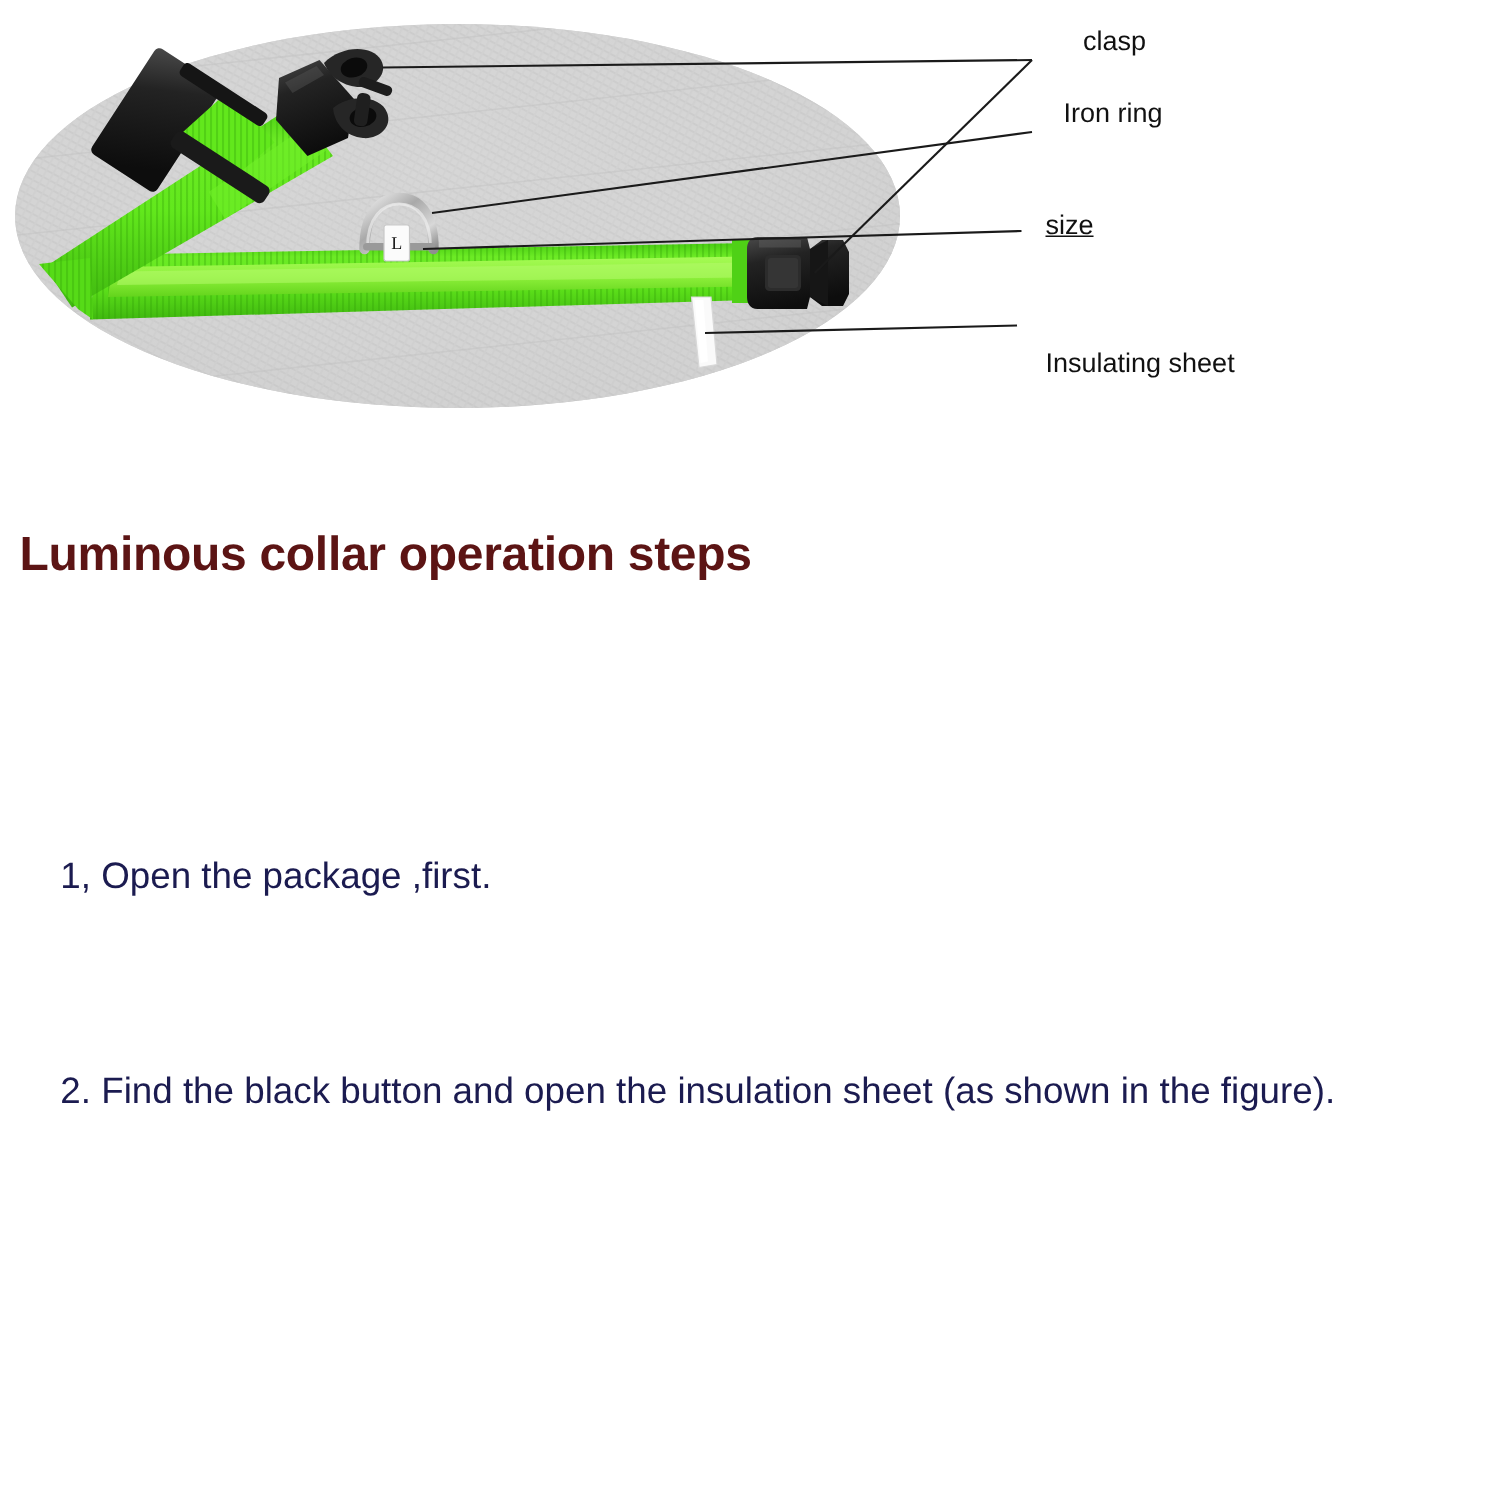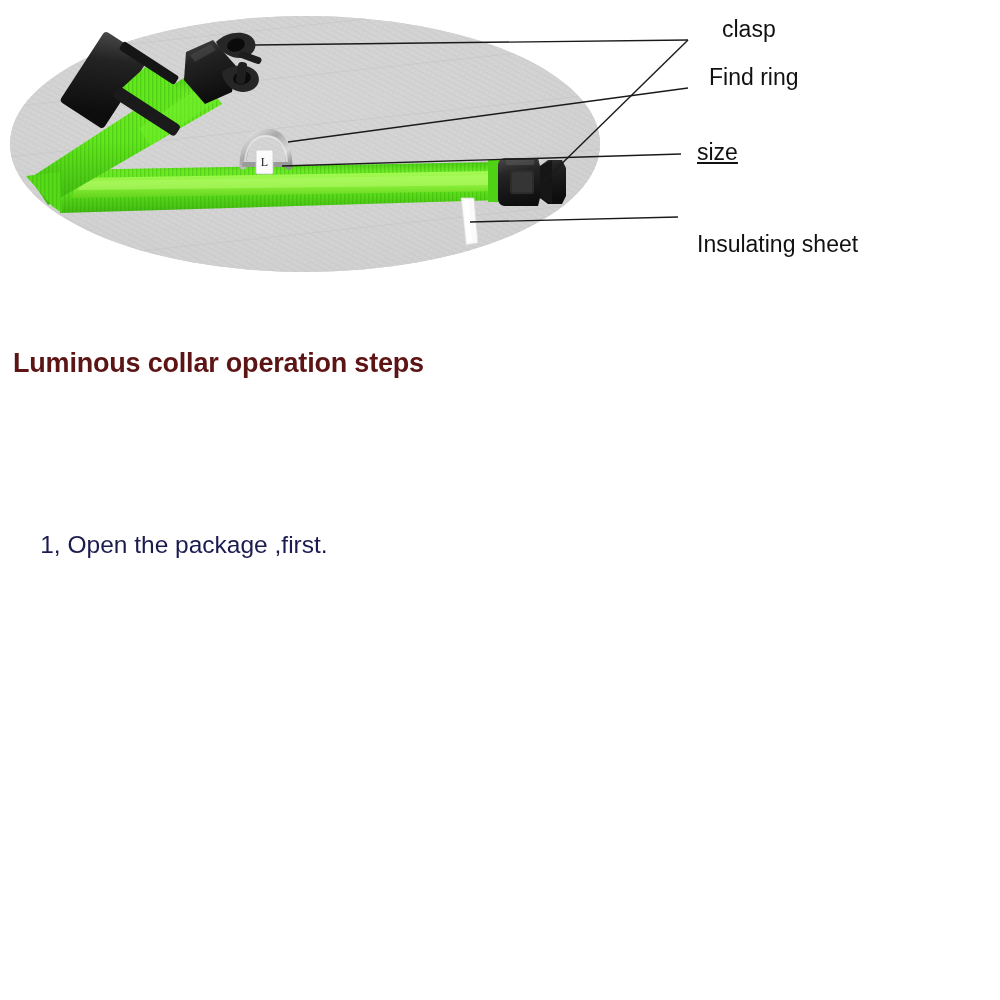--- a/index.html
+++ b/index.html
@@ -27,48 +27,48 @@
   #photo-svg {
     position: absolute;
     left: 0;
     top: 0;
   }
 
   
   .callout-label {
     position: absolute;
     color: #111111;
-    font-size: 23px;
+    font-size: 18px;
     line-height: 1;
     white-space: nowrap;
     font-family: "Liberation Sans", sans-serif;
   }
   #label-clasp      { left: 722px; top: 18px; }
   #label-iron-ring  { left: 709px; top: 66px; }
   #label-size       { left: 697px; top: 141px; text-decoration: underline; }
   #label-insulating { left: 697px; top: 204px; margin-top: 29px; }
 
   
   #section-heading {
     position: absolute;
     left: 13px;
     top: 330px;
     color: #5c1414;
-    font-size: 27px;
+    font-size: 32px;
     line-height: 1.15;
     letter-spacing: -0.2px;
     white-space: nowrap;
     font-family: "Liberation Sans", sans-serif;
   }
 
   
   #steps-list {
     position: absolute;
     left: 13px;
-    top: 496px;
+    top: 536px;
     width: 960px;
   }
   .step {
     color: #1b1b50;
     font-size: 24.5px;
     line-height: 1.33;
     margin: 0 0 46px 0;
     white-space: pre-wrap;
     font-family: "Liberation Sans", sans-serif;
   }
@@ -232,30 +232,33 @@
       <line x1="255" y1="45" x2="688" y2="40"></line>
       <line x1="688" y1="40" x2="543" y2="182"></line>
       <line x1="288" y1="142" x2="688" y2="88"></line>
       <line x1="282" y1="166" x2="681" y2="154"></line>
       <line x1="470" y1="222" x2="678" y2="217"></line>
     </g>
   </svg>
 
   <div class="callout-label" id="label-clasp">clasp</div>
 
-  <div class="callout-label" id="label-iron-ring">Find ring</div>
+  <div class="callout-label" id="label-iron-ring">Iron ring</div>
 
   <div class="callout-label" id="label-size">size</div>
 
   <div class="callout-label" id="label-insulating">Insulating sheet</div>
 </div>
 
 <h1 id="section-heading">Luminous collar operation steps</h1>
 
 <div id="steps-list">
 
   <p class="step">
     <span>1, Open the package ,first.</span>
   </p>
 
+  <p class="step">
+    <span>2. Find the black button and open the insulation sheet (as shown in the figure).</span>
+  </p>
 
 
 </div>
 
 </body></html>

